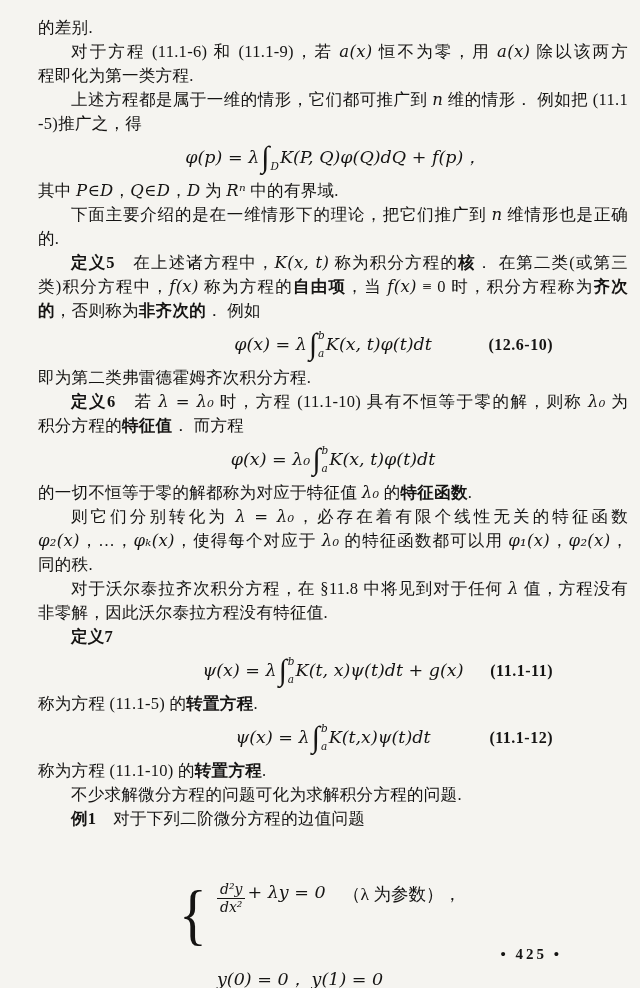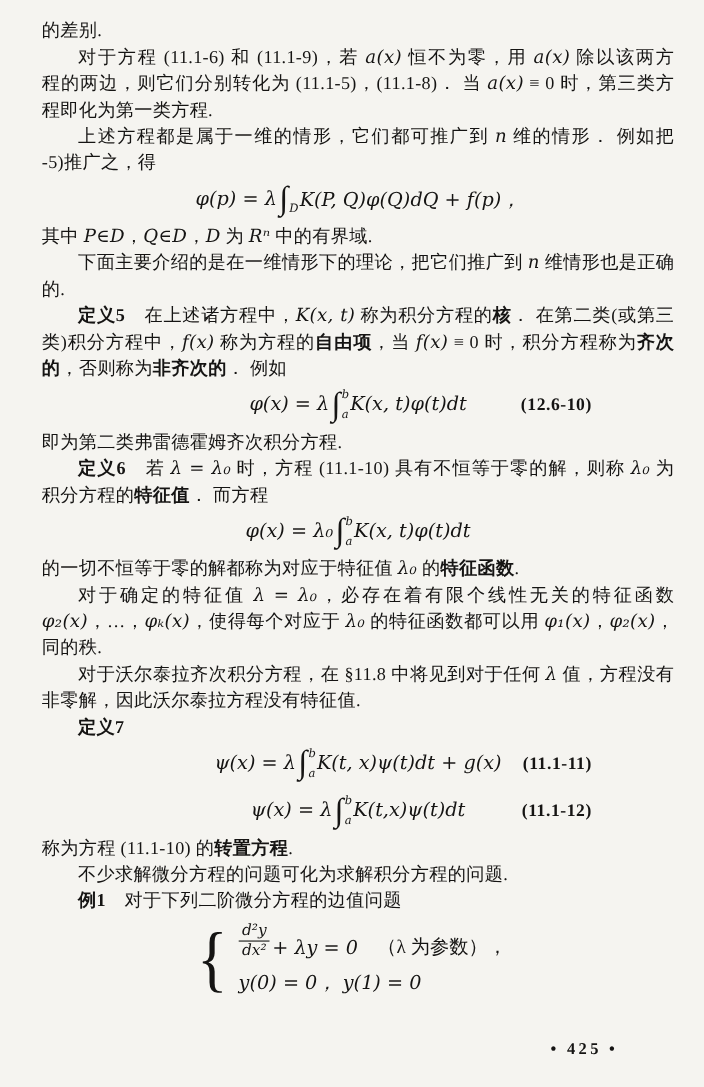--- a/index.html
+++ b/index.html
@@ -2,21 +2,21 @@
 <html><head>
 <meta charset="utf-8">
 <style>
   html, body { margin:0; padding:0; }
   body {
     width:640px; height:988px; overflow:hidden; position:relative;
     background:#f5f4f0; color:#151413;
     font-family:"Liberation Serif","DejaVu Serif",serif;
   }
   .page { position:relative; width:640px; height:988px; }
-  .page-body { padding:16px 27px 0 38px; }
+  .page-body { padding:16px 12px 0 38px; }
   .line {
     font-size:16.5px; line-height:24px; height:24px; overflow:hidden;
     letter-spacing:0.3px; white-space:nowrap;
   }
   .line.fill { white-space:normal; text-align:justify; text-align-last:justify; }
   .line.ind { padding-left:33px; }
   .b { font-weight:bold;font-family:Liberation Serif, serif; }
   .i, .math { font-style:italic; font-family:"DejaVu Serif","Liberation Serif",serif; }
   .formula { position:relative; text-align:center; padding:7px 0 6px; font-size:17.5px; height:30px; }
   .f-body { display:inline-flex; align-items:center;justify-content:flex-end; }
@@ -26,40 +26,39 @@
     display:inline-flex; flex-direction:column; justify-content:space-between;
     height:28px; font-size:10.5px; line-height:10px; margin-left:1px; text-align:left;
   }
   .eq-num {
     position:absolute; right:75px; top:50%; transform:translateY(-50%);
     font-style:normal; font-weight:bold; font-size:16px; letter-spacing:0.5px;
   }
   .sys { display:flex; justify-content:center; align-items:center; padding:8px 0 0 0; font-size:17.5px; }
   .brace { font-size:58px; line-height:58px; font-weight:300; margin-right:10px; transform:scaleY(1.15); }
   .sys-rows { display:inline-flex; flex-direction:column; gap:9px; text-align:left; }
-  .sys-row { display:flex; align-items:flex-end; }
+  .sys-row { display:flex; align-items:flex-start;margin-top:43px; }
   .frac {
     display:inline-flex; flex-direction:column; align-items:center;
     font-size:14px; line-height:15px; margin-right:2px;
   }
   .frac .num { border-bottom:1.5px solid #151413; padding:0 3px 1px 3px; }
   .frac .den { padding-top:1px; }
   .footer {
     position:absolute; right:78px; top:946px;
     font-weight:bold; font-size:15px; letter-spacing:3px;
   }
 </style>
 </head>
 <body>
 
 <div class="page">
   <div class="page-body">
       <div class="line"><span>的差别.</span></div>
       <div class="line ind fill"><span>对于方程 (11.1-6) 和 (11.1-9)，若 </span><span class="i">a(x)</span><span> 恒不为零，用 </span><span class="i">a(x)</span><span> 除以该两方</span></div>
-      <div class="line fill"><span>程的两边，则它们分别转化为 (11.1-5)，(11.1-8)． 当 </span><span class="i">a(x)</span><span> ≡ 0 时，第三类方</span></div>
       <div class="line"><span>程即化为第一类方程.</span></div>
       <div class="line ind fill"><span>上述方程都是属于一维的情形，它们都可推广到 </span><span class="i">n</span><span> 维的情形． 例如把 (11.1</span></div>
       <div class="line"><span>-5)推广之，得</span></div>
       <div class="formula"><span class="f-body">
           <span class="math">φ(p) = λ</span>
           <span class="int">
             <span class="int-sign">∫</span>
             <span class="int-lims">
               <span class="up math"></span>
               <span class="lo math">D</span>
@@ -92,37 +91,38 @@
           <span class="int">
             <span class="int-sign">∫</span>
             <span class="int-lims">
               <span class="up math">b</span>
               <span class="lo math">a</span>
             </span>
           </span>
           <span class="math"> K(x, t)φ(t)dt</span>
         </span></div>
       <div class="line"><span>的一切不恒等于零的解都称为对应于特征值 </span><span class="i">λ₀</span><span> 的</span><span class="b">特征函数</span><span>.</span></div>
-      <div class="line ind fill"><span>对于确定的特征值 </span><span class="i">λ = λ₀</span><span>，必存在着有限个线性无关的特征函数 </span></div>
+      <div class="line ind fill"><span>则它们分别转化为 </span><span class="i">λ = λ₀</span><span>，必存在着有限个线性无关的特征函数 </span></div>
       <div class="line fill"><span class="i">φ₂(x)</span><span>，…，</span><span class="i">φₖ(x)</span><span>，使得每个对应于 </span><span class="i">λ₀</span><span> 的特征函数都可以用 </span><span class="i">φ₁(x)</span><span>，</span><span class="i">φ₂(x)</span><span>，</span></div>
       <div class="line"><span>同的秩.</span></div>
       <div class="line ind fill"><span>对于沃尔泰拉齐次积分方程，在 §11.8 中将见到对于任何 </span><span class="i">λ</span><span> 值，方程没有</span></div>
       <div class="line"><span>非零解，因此沃尔泰拉方程没有特征值.</span></div>
       <div class="line ind"><span class="b">定义7</span></div>
       <div class="formula"><span class="f-body">
           <span class="math">ψ(x) = λ</span>
           <span class="int">
             <span class="int-sign">∫</span>
             <span class="int-lims">
               <span class="up math">b</span>
               <span class="lo math">a</span>
             </span>
           </span>
           <span class="math"> K(t, x)ψ(t)dt + g(x)</span>
         </span><span class="eq-num">(11.1-11)</span></div>
+      <div class="line"><span>称为方程 (11.1-5) 的</span><span class="b">转置方程</span><span>.</span></div>
       <div class="formula"><span class="f-body">
           <span class="math">ψ(x) = λ</span>
           <span class="int">
             <span class="int-sign">∫</span>
             <span class="int-lims">
               <span class="up math">b</span>
               <span class="lo math">a</span>
             </span>
           </span>
           <span class="math"> K(t,x)ψ(t)dt</span>

